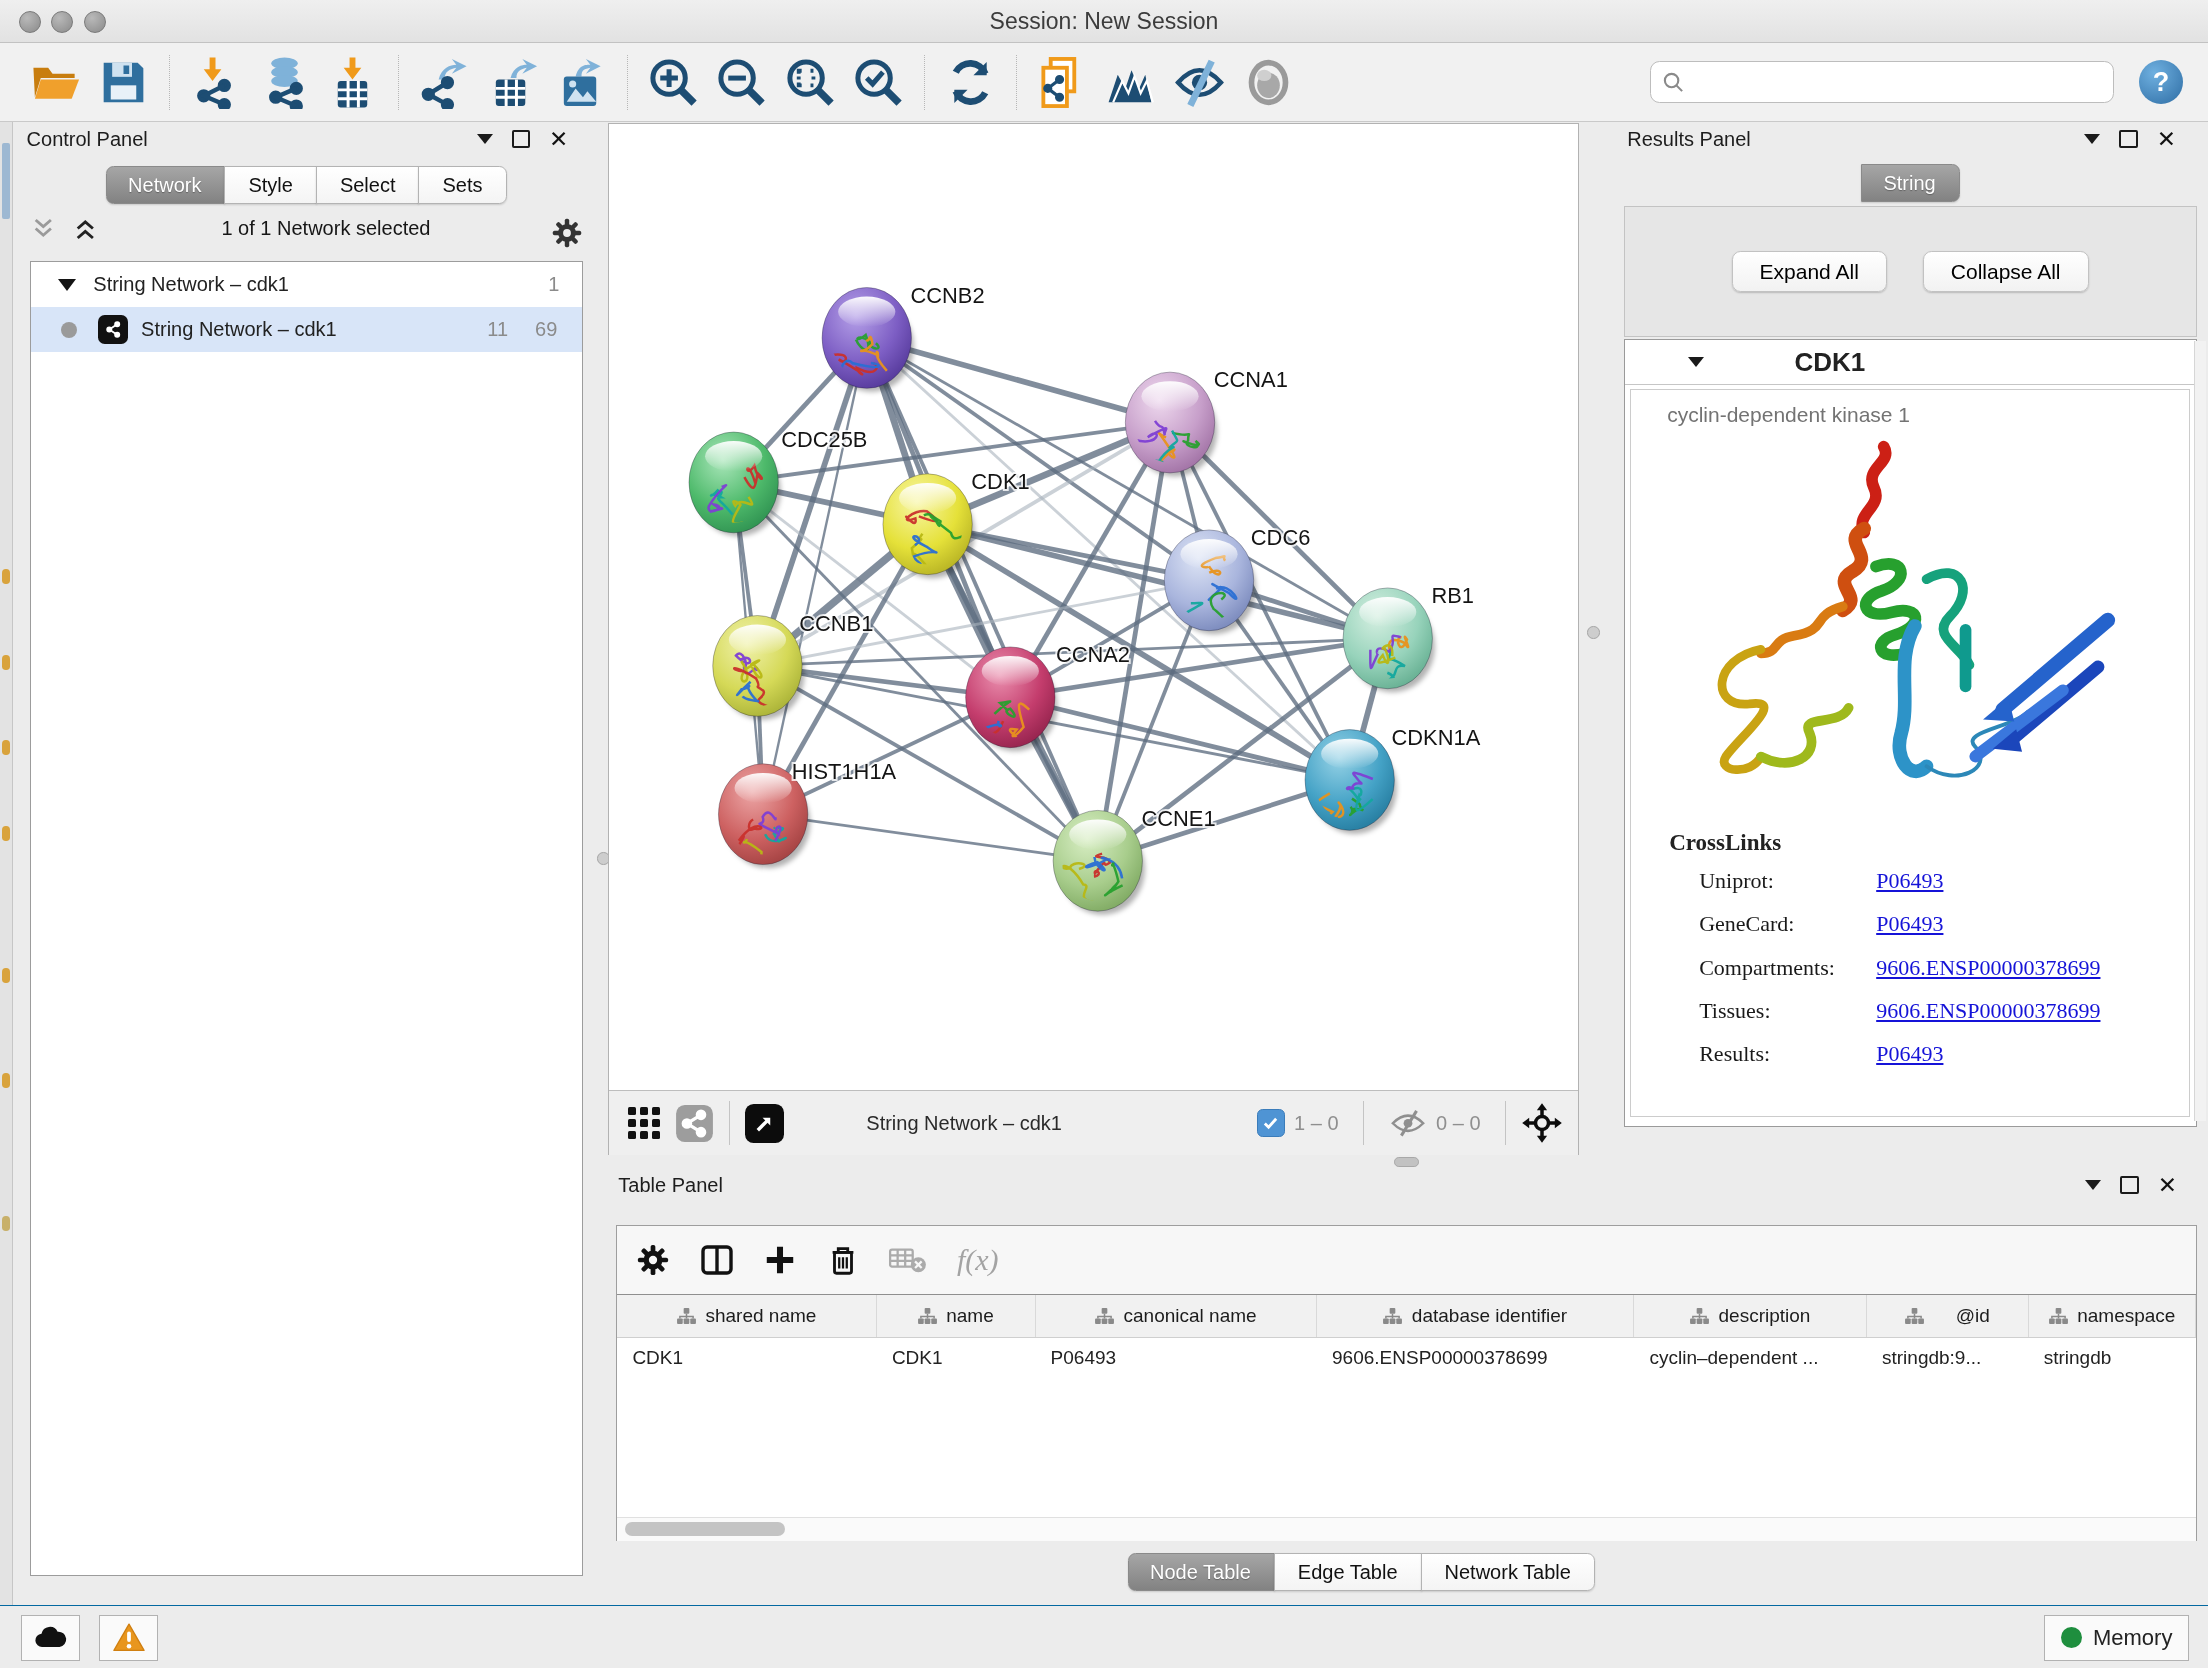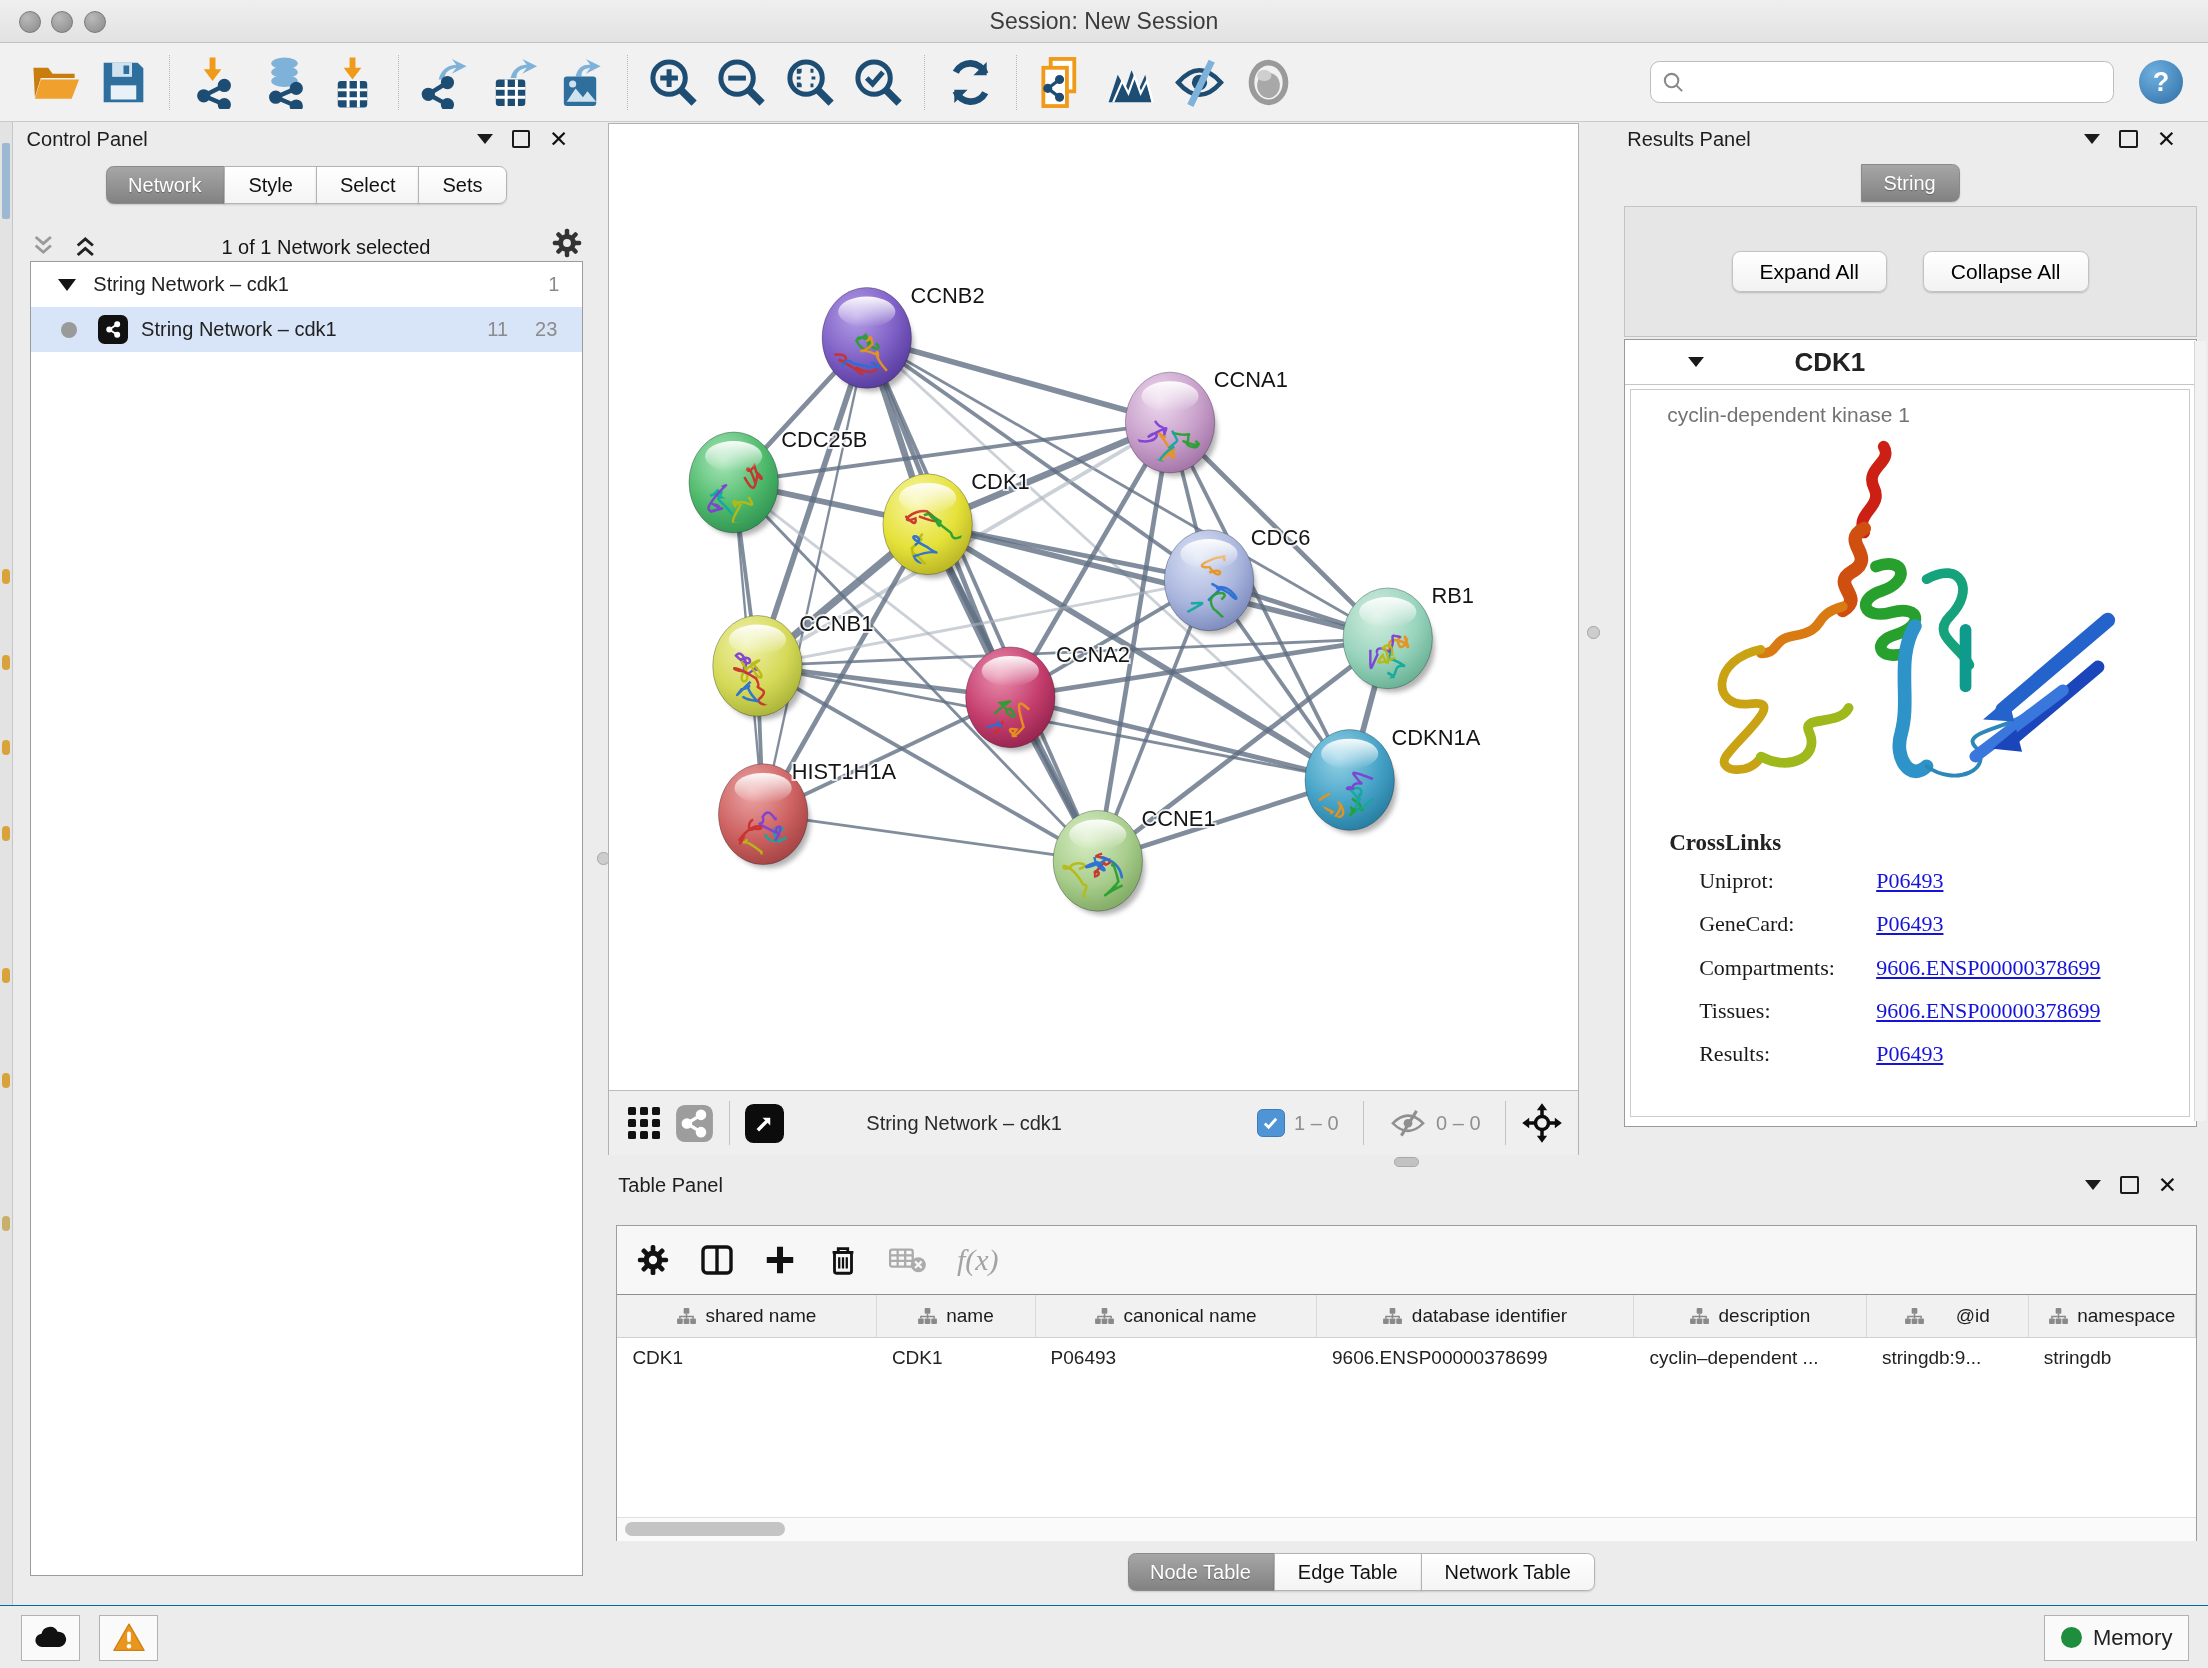--- a/index.html
+++ b/index.html
@@ -42,21 +42,21 @@
     font-size:20px;padding:6.7px 23px;margin-left:-1px;box-shadow:0 1px 1.9px rgba(0,0,0,.15);}
   .seg:first-child{border-radius:7.6px 0 0 7.6px;padding-left:21px;}
   .seg:last-child{border-radius:0 7.6px 7.6px 0;}
   .seg.active{background:linear-gradient(#a6a6a6,#828282);color:#fff;border-color:#8a8a8a;
     text-shadow:0 1px 1px rgba(0,0,0,.3);}
 
   
   .left-strip{left:0;top:122px;width:12.4px;height:1484px;background:#e3e3e3;border-right:1px solid #c6c6c6;}
   .control-panel{left:13.3px;top:122px;width:587px;height:1484px;background:#ececec;}
   .cp-tabs{position:absolute;left:0;right:0;top:44px;}
-  .cp-treehead{position:absolute;left:17px;right:17px;top:95px;height:42px;display:flex;align-items:flex-end;}
+  .cp-treehead{position:absolute;left:17px;right:17px;top:95px;height:42px;display:flex;align-items:flex-start;}
   .cp-treehead .summary{flex:1;text-align:center;font-size:20px;color:#161616;}
   .cp-list{position:absolute;left:17px;right:17px;top:139px;bottom:30px;background:#fff;border:1.9px solid #9c9c9c;}
   .tree-row{display:flex;align-items:center;height:45px;font-size:20px;}
   .tree-row .cnt{color:#8b8b8b;}
   .tree-row.sel{background:#d8e5f8;}
   .caret-down{width:0;height:0;border-left:9.5px solid transparent;border-right:9.5px solid transparent;
     border-top:12.4px solid #141414;margin:0 17px 0 27px;}
   .dot{width:16px;height:16px;border-radius:50%;background:#9a9a9a;margin:0 21px 0 30px;}
   .net-ico{width:29.5px;height:29.5px;border-radius:6.7px;background:#111;display:flex;align-items:center;
     justify-content:center;margin-right:13.3px;}
@@ -363,21 +363,21 @@
               <g stroke="#fff" stroke-width="3.4" fill="#fff">
             <circle cx="25" cy="8" r="4"></circle>
                 <circle cx="10" cy="18" r="4"></circle>
                 <circle cx="25" cy="28" r="4"></circle>
             <path d="M25 8 10 18l15 10" fill="none"></path>
               </g>
             </svg>
         </div>
         <div style="flex:1">String Network – cdk1</div>
         <div class="cnt" style="padding-right:27px">11</div>
-        <div class="cnt" style="padding-right:25px">23</div>
+        <div class="cnt" style="padding-right:25px">69</div>
       </div>
     </div>
   </div>
   <div class="grip-dot" style="left:597px;top:852px;"></div>
 
   <div class="abs net-wrap">
     <div class="net-canvas">
       <svg id="net-svg" width="969" height="964" viewBox="0 0 1019 1014">
           <defs>
             <linearGradient id="gloss" x1="0" y1="0" x2="0" y2="1">

